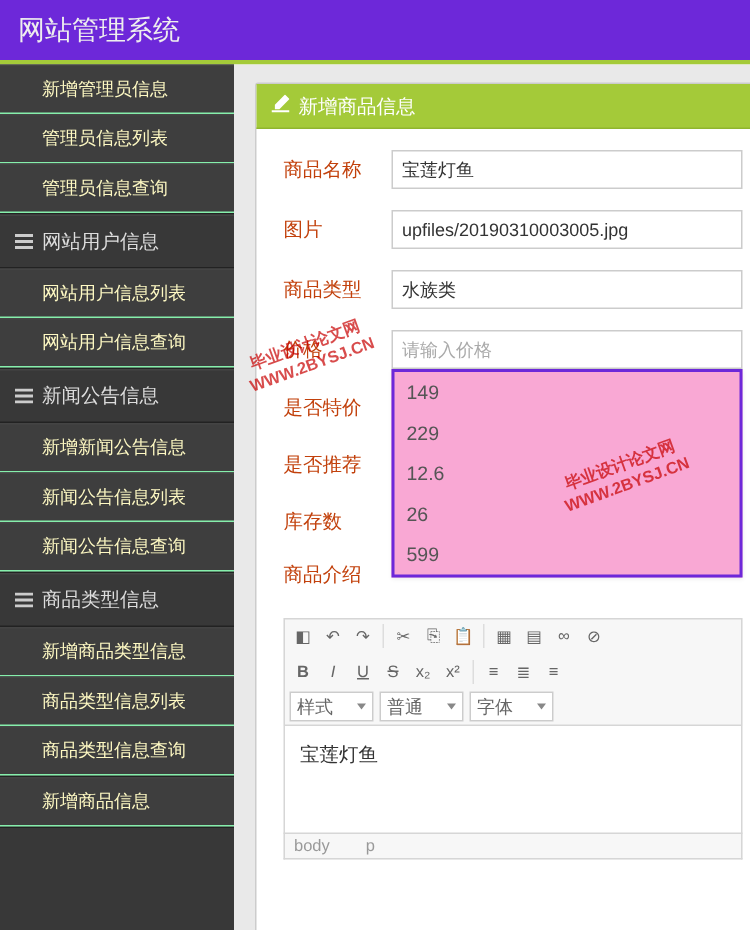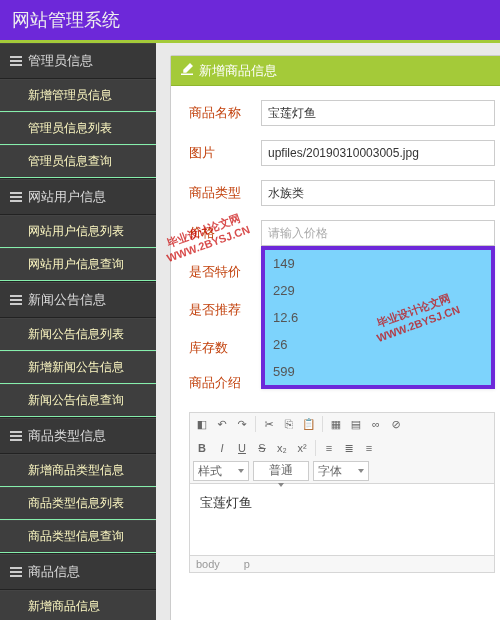--- a/index.html
+++ b/index.html
@@ -16,21 +16,21 @@
 .ham svg { display: block; }
 .side-sub { padding: 7px 10px 7px 28px; color: #fef9c3; font-size: 12px; border-top: 1px solid #444; border-bottom: 1px solid #86efac; background: #3e3e3e; cursor: pointer; }
 .main { flex: 1; background: #e9e9e9; padding: 12px 0 0 14px; overflow: hidden; position: relative; }
 .panel { background: #fff; border: 1px solid #ccc; border-radius: 2px; height: 600px; width: 340px; }
 .panel-header { background: #a4ca39; color: #fff; height: 30px; display: flex; align-items: center; gap: 6px; padding: 0 10px; font-size: 13px; border-bottom: 1px solid #8fb52e; }
 .panel-body { padding: 14px 14px 0 18px; font-size: 13px; color: #555; }
 .form-row { display: flex; align-items: center; margin-bottom: 14px; position: relative; min-height: 24px; }
 .form-label { width: 72px; color: #c2410c; font-size: 13px; flex-shrink: 0; }
 .form-input { flex: 1; height: 26px; border: 1px solid #ccc; padding: 0 6px; font-size: 12px; color: #333; min-width: 0; width: 100%; }
 .form-input::placeholder { color: #aaa; }
-.autocomplete { position: absolute; left: 72px; top: 26px; background: #7dd3fc; border: 4px solid #6d28d9; width: calc(100% - 72px); z-index: 5; box-shadow: 0 1px 3px rgba(0,0,0,0.08); }
+.autocomplete { position: absolute; left: 72px; top: 26px; background: #f9a8d4; border: 2px solid #6d28d9; width: calc(100% - 72px); z-index: 5; box-shadow: 0 1px 3px rgba(0,0,0,0.08); }
 .ac-item { padding: 6px 8px; font-size: 13px; color: #555; cursor: pointer; }
 .gap-block { height: 140px; }
 .editor-wrap { margin-top: 4px; }
 .editor-toolbar { border: 1px solid #d6d6d6; background: #f7f7f7; padding: 2px 3px; display: flex; flex-wrap: wrap; align-items: center; gap: 2px; }
 .etb-btn { width: 18px; height: 18px; display: flex; align-items: center; justify-content: center; font-size: 11px; color: #666; border: 1px solid transparent; cursor: pointer; }
 .etb-sep { width: 1px; height: 16px; background: #ddd; margin: 0 2px; }
 .etb-line2 { display: flex; gap: 4px; margin-top: 2px; width: 100%; }
 .etb-select { height: 20px; background: #fff; border: 1px solid #ccc; font-size: 12px; color: #666; display: flex; align-items: center; justify-content: space-between; padding: 0 4px; gap: 4px; cursor: pointer; }
 .caret { width: 0; height: 0; border-left: 3px solid transparent; border-right: 3px solid transparent; border-top: 4px solid #888; }
 .editor-body { border: 1px solid #d6d6d6; border-top: none; height: 72px; padding: 10px; font-size: 13px; color: #333; }
@@ -41,79 +41,63 @@
 <body>
 
 <div class="app-header">
   <span>网站管理系统</span>
 </div>
 <div class="accent-bar"></div>
 
 <div class="layout">
   <div class="sidebar" id="sidebar">
       <div class="side-group">
+        <div class="side-sub">新增管理员信息</div>
+        <div class="side-sub">管理员信息列表</div>
+        <div class="side-sub">管理员信息查询</div>
+      </div>
+      <div class="side-group">
         <div class="side-group-header">
           <span class="ham">
             <svg width="12" height="10" viewBox="0 0 12 10">
               <path d="M0 0h12v2H0zM0 4h12v2H0zM0 8h12v2H0z" fill="#ccc"></path>
             </svg>
           </span>
-          <span>管理员信息</span>
-        </div>
-        <div class="side-sub">新增管理员信息</div>
-        <div class="side-sub">管理员信息列表</div>
-        <div class="side-sub">管理员信息查询</div>
+          <span>网站用户信息</span>
+        </div>
+        <div class="side-sub">网站用户信息列表</div>
+        <div class="side-sub">网站用户信息查询</div>
       </div>
       <div class="side-group">
         <div class="side-group-header">
           <span class="ham">
             <svg width="12" height="10" viewBox="0 0 12 10">
               <path d="M0 0h12v2H0zM0 4h12v2H0zM0 8h12v2H0z" fill="#ccc"></path>
             </svg>
           </span>
-          <span>网站用户信息</span>
-        </div>
-        <div class="side-sub">网站用户信息列表</div>
-        <div class="side-sub">网站用户信息查询</div>
+          <span>新闻公告信息</span>
+        </div>
+        <div class="side-sub">新增新闻公告信息</div>
+        <div class="side-sub">新闻公告信息列表</div>
+        <div class="side-sub">新闻公告信息查询</div>
       </div>
       <div class="side-group">
         <div class="side-group-header">
           <span class="ham">
             <svg width="12" height="10" viewBox="0 0 12 10">
               <path d="M0 0h12v2H0zM0 4h12v2H0zM0 8h12v2H0z" fill="#ccc"></path>
             </svg>
           </span>
-          <span>新闻公告信息</span>
-        </div>
-        <div class="side-sub">新闻公告信息列表</div>
-        <div class="side-sub">新增新闻公告信息</div>
-        <div class="side-sub">新闻公告信息查询</div>
-      </div>
-      <div class="side-group">
-        <div class="side-group-header">
-          <span class="ham">
-            <svg width="12" height="10" viewBox="0 0 12 10">
-              <path d="M0 0h12v2H0zM0 4h12v2H0zM0 8h12v2H0z" fill="#ccc"></path>
-            </svg>
-          </span>
           <span>商品类型信息</span>
         </div>
         <div class="side-sub">新增商品类型信息</div>
         <div class="side-sub">商品类型信息列表</div>
         <div class="side-sub">商品类型信息查询</div>
       </div>
       <div class="side-group">
-        <div class="side-group-header">
-          <span class="ham">
-            <svg width="12" height="10" viewBox="0 0 12 10">
-              <path d="M0 0h12v2H0zM0 4h12v2H0zM0 8h12v2H0z" fill="#ccc"></path>
-            </svg>
-          </span>
-          <span>商品信息</span>
-        </div>
         <div class="side-sub">新增商品信息</div>
       </div>
     </div>
 
   <div class="main">
     <div class="panel">
       <div class="panel-header">
         <span>
           <svg width="12" height="12" viewBox="0 0 16 16" fill="#fff">
               <path d="M12 0l4 4-9 9H3v-4l9-9zM0 14h16v2H0z"></path>
@@ -197,21 +181,21 @@
             <div class="etb-btn">x²</div>
             <div class="etb-sep"></div>
             <div class="etb-btn">≡</div>
             <div class="etb-btn">≣</div>
             <div class="etb-btn">≡</div>
             <div class="etb-line2">
               <div class="etb-select" style="width:56px;">
                   <span>样式</span>
                   <span class="caret"></span>
                 </div>
-              <div class="etb-select" style="width:56px;flex-direction:column;">
+              <div class="etb-select" style="width:56px;">
                   <span>普通</span>
                   <span class="caret"></span>
                 </div>
               <div class="etb-select" style="width:56px;">
                   <span>字体</span>
                   <span class="caret"></span>
                 </div>
             </div>
           </div>
           <div class="editor-body">宝莲灯鱼</div>

